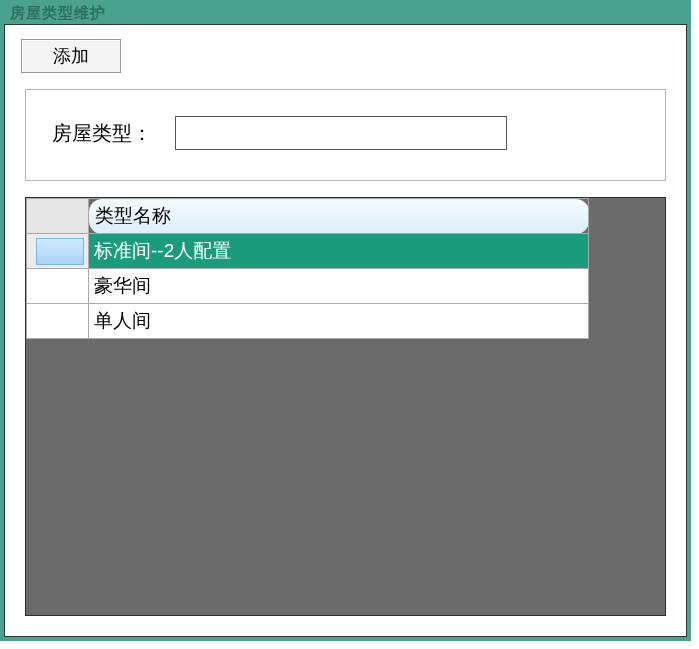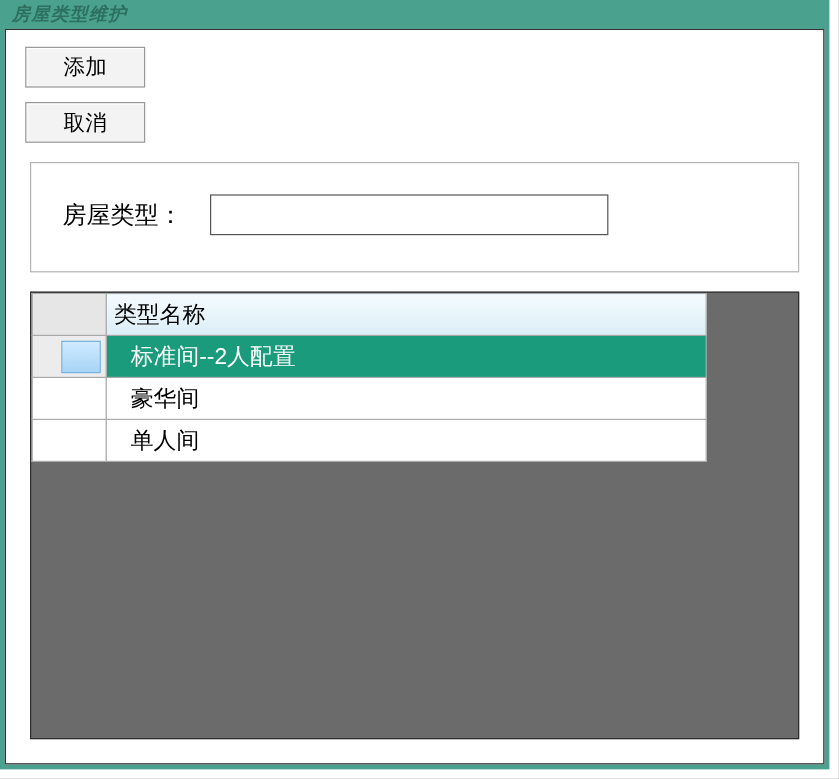--- a/index.html
+++ b/index.html
@@ -23,21 +23,20 @@
     .titlebar {
       height: 22px;
       background: #4aa28e;
       color: #2a6b5c;
       opacity: 0.9;
       padding-left: 8px;
       font-size: 15px;
       font-weight: bold;
       line-height: 22px;
       letter-spacing: 1px;
-      font-style: italic;
     }
     .client {
       flex: 1;
       background: #fff;
       margin: 0 2px 2px 2px;
       border: 1px solid #333;
       display: flex;
       flex-direction: column;
     }
     .toolbar {
@@ -106,49 +105,49 @@
     }
     .grid thead th {
       background: linear-gradient(#f4fbff, #dceef6);
       color: #000;
     }
     .grid thead .row-head {
       background: #e6e6e6;
     }
     .grid tbody td {
       background: #fff;
-      padding-left: 20px;
+      padding-left: 5px;
     }
     .grid tbody tr.selected td {
       background: #1a9c7c;
       color: #fff;
     }
     .grid tbody tr.selected .row-head {
       background: #ececec;
     }
     .row-head-selected-indicator {
       margin: 2px 4px;
       height: 27px;
       background: linear-gradient(#cfe9ff, #a7d5f6);
       border: 1px solid #7bb6e0;
     }
     .col-header {
       padding-left: 6px;
+      border-radius: 13px;
     }
   </style>
 </head>
 <body>
 
 <div class="window">
   <div class="titlebar">房屋类型维护</div>
   <div class="client">
 
     <div class="toolbar">
       <button class="btn">添加</button>
-      <button class="btn">取消</button>
     </div>
 
     <div class="form-panel">
       <span class="form-label">房屋类型：</span>
       <input class="form-input" type="text" value="" style="">
     </div>
 
     <div class="grid-wrapper">
       <table class="grid">
         <thead>

